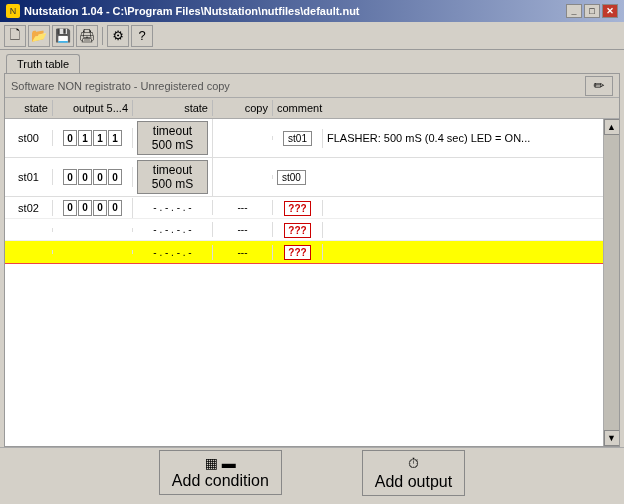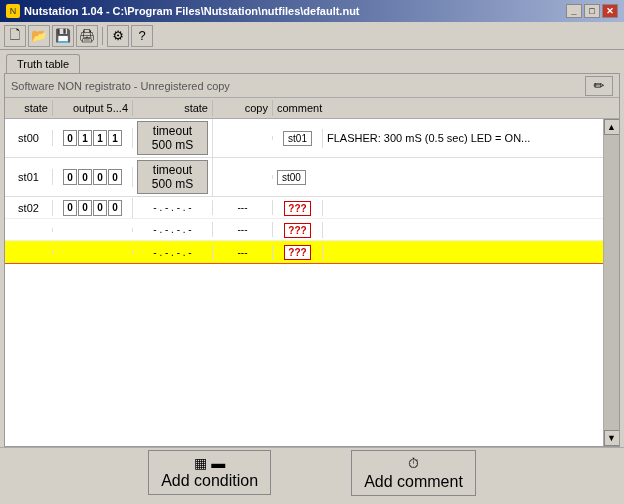--- a/index.html
+++ b/index.html
@@ -377,21 +377,21 @@
             <div class="bit-cell">1</div>
           </div>
         </div>
         <div class="td">
           <button class="condition-btn">timeout 500 mS</button>
         </div>
         <div class="td"></div>
         <div class="td">
           <span class="next-box">st01</span>
         </div>
-        <div class="td">FLASHER: 300 mS (0.5 sec) LED = ON...</div>
+        <div class="td">FLASHER: 500 mS (0.4 sec) LED = ON...</div>
       </div>
 
       <div class="table-row">
         <div class="td">
           <span class="state-label">st01</span>
         </div>
         <div class="td">
           <div class="cell-group">
             <div class="bit-cell">0</div>
             <div class="bit-cell">0</div>
@@ -466,16 +466,16 @@
 <div class="bottom-area">
   <div class="bottom-btn">
     <div class="bottom-btn-box">
       <span class="bottom-btn-icon">▦ ▬</span>
       <span class="bottom-btn-label">Add condition</span>
     </div>
   </div>
   <div class="bottom-btn">
     <div class="bottom-btn-box">
       <span class="bottom-btn-icon">⏱</span>
-      <span class="bottom-btn-label">Add comment</span>
+      <span class="bottom-btn-label">Add output</span>
     </div>
   </div>
 </div>
 
 </body></html>

